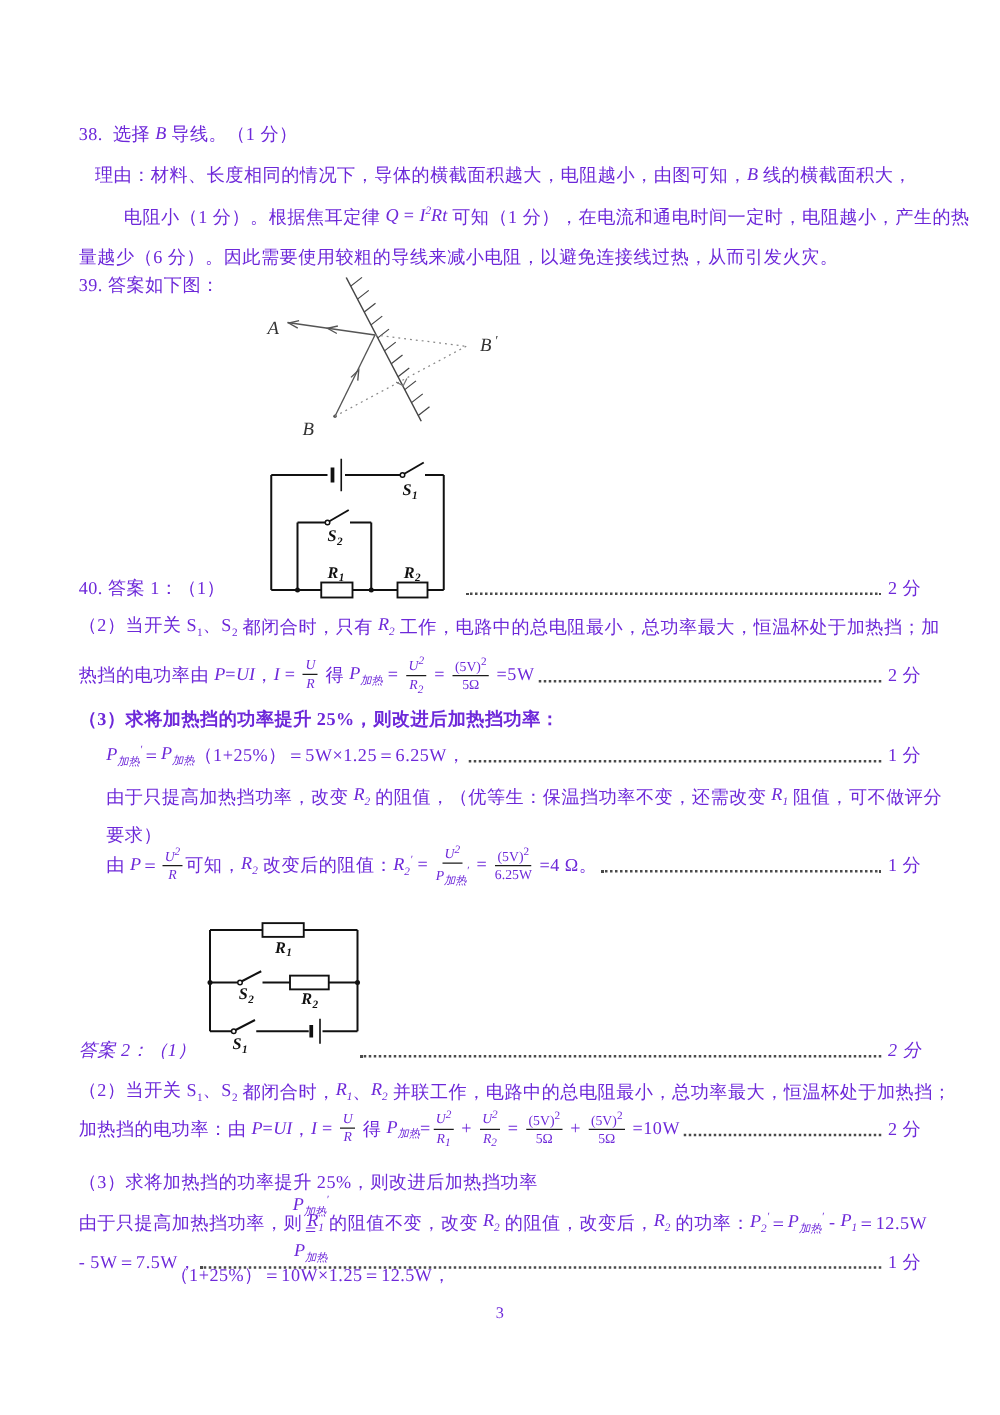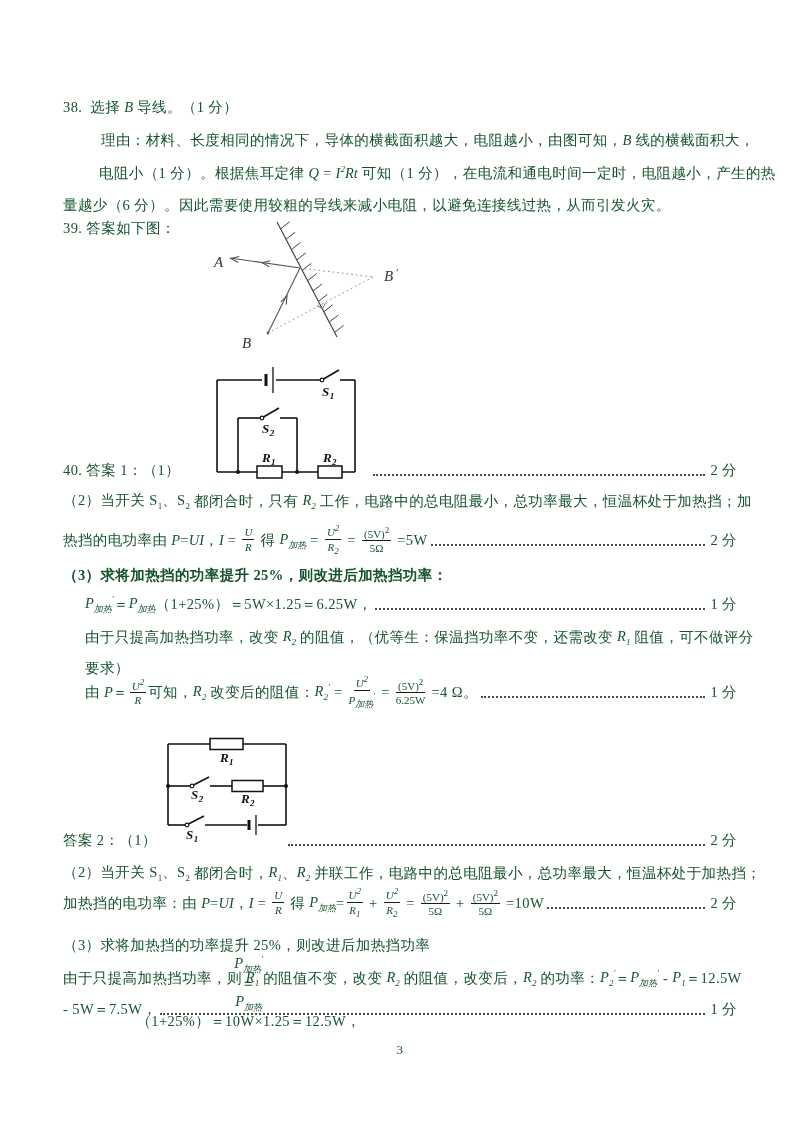--- a/index.html
+++ b/index.html
@@ -1,18 +1,18 @@
 <!DOCTYPE html>
 <html><head>
 <meta charset="utf-8">
 <style>
   html,body{margin:0;padding:0;background:#e8e8e8;}
   .page{
     position:relative;width:800px;height:1132px;margin:0 auto;background:#ffffff;
-    font-family:"Liberation Serif","DejaVu Serif",serif;color:#14532d;
+    font-family:"Liberation Serif","DejaVu Serif",serif;color:#6d28d9;
     font-size:14.5px;letter-spacing:0.4px;overflow:hidden;
   }
   .line{position:absolute;display:flex;align-items:center;height:22px;white-space:pre;}
   .line.tall{height:36px;}
   .line span{white-space:pre;}
   .it{font-style:italic;letter-spacing:0;}
   sub{font-size:9px;letter-spacing:0;line-height:1;}
   sup{font-size:9px;letter-spacing:0;line-height:1;}
   .frac{display:inline-flex;flex-direction:column;align-items:center;
         font-size:11px;line-height:1.15;margin:0 2px;letter-spacing:0;vertical-align:middle;}
@@ -28,33 +28,33 @@
   .circ-label{font-style:italic;font-weight:bold;font-size:13px;fill:#111;}
   .ray-label{font-style:italic;font-size:15px;fill:#333;}
 </style>
 </head>
 <body>
 
 <div class="page">
 
   <div id="content">
       <div class="line" style="left: 63px; top: 96px;"><span>38.  选择 </span><span class="it">B</span><span> 导线。（1 分）</span></div>
-      <div class="line" style="left: 101px; top: 129px;"><span>理由：材料、长度相同的情况下，导体的横截面积越大，电阻越小，由图可知，</span><span class="it">B</span><span> 线的横截面积大，</span></div>
+      <div class="line" style="left: 76px; top: 129px;"><span>理由：材料、长度相同的情况下，导体的横截面积越大，电阻越小，由图可知，</span><span class="it">B</span><span> 线的横截面积大，</span></div>
       <div class="line" style="left: 63px; top: 162px; margin-left: 36px;"><span>电阻小（1 分）。根据焦耳定律 </span><span class="it">Q</span><span> = </span><span class="it">I<sup>2</sup></span><span class="it">Rt</span><span> 可知（1 分），在电流和通电时间一定时，电阻越小，产生的热</span></div>
       <div class="line" style="left: 63px; top: 194px;"><span>量越少（6 分）。因此需要使用较粗的导线来减小电阻，以避免连接线过热，从而引发火灾。</span></div>
       <div class="line" style="left: 63px; top: 217px;"><span>39. 答案如下图：</span></div>
       <div class="line" style="left: 63px; top: 459px; width: 674px;"><span>40. 答案 1：（1）</span><span class="gap" style="width: 190px;"></span><span class="leader"></span><span class="score">2 分</span></div>
       <div class="line" style="left: 63px; top: 490px;"><span>（2）当开关 S<sub>1</sub></span><span>、S<sub>2</sub></span><span> 都闭合时，只有 </span><span class="it">R<sub>2</sub></span><span> 工作，电路中的总电阻最小，总功率最大，恒温杯处于加热挡；加</span></div>
       <div class="line tall" style="left: 63px; top: 522px; width: 674px;"><span>热挡的电功率由 </span><span class="it">P</span><span>=</span><span class="it">UI</span><span>，</span><span class="it">I</span><span> = </span><span class="frac"><span class="fn"><span class="it">U</span></span><span class="fd"><span class="it">R</span></span></span><span> 得 </span><span class="it">P<sub>加热</sub></span><span> = </span><span class="frac"><span class="fn"><span class="it">U<sup>2</sup></span></span><span class="fd"><span class="it">R<sub>2</sub></span></span></span><span> = </span><span class="frac"><span class="fn"><span>(5V)<sup>2</sup></span></span><span class="fd"><span>5Ω</span></span></span><span> =5W</span><span class="leader"></span><span class="score">2 分</span></div>
       <div class="line" style="left: 63px; top: 564px; font-weight: bold;"><span>（3）求将加热挡的功率提升 25%，则改进后加热挡功率：</span></div>
       <div class="line" style="left: 85px; top: 593px; width: 652px;"><span class="it">P<sub>加热</sub><sup>′</sup></span><span>＝</span><span class="it">P<sub>加热</sub></span><span>（1+25%）＝5W×1.25＝6.25W，</span><span class="leader"></span><span class="score">1 分</span></div>
       <div class="line" style="left: 85px; top: 626px;"><span>由于只提高加热挡功率，改变 </span><span class="it">R<sub>2</sub></span><span> 的阻值，（优等生：保温挡功率不变，还需改变 </span><span class="it">R<sub>1</sub></span><span> 阻值，可不做评分</span></div>
       <div class="line" style="left: 85px; top: 657px;"><span>要求）</span></div>
       <div class="line tall" style="left: 85px; top: 674px; width: 652px;"><span>由 </span><span class="it">P</span><span>＝</span><span class="frac"><span class="fn"><span class="it">U<sup>2</sup></span></span><span class="fd"><span class="it">R</span></span></span><span>可知，</span><span class="it">R<sub>2</sub></span><span> 改变后的阻值：</span><span class="it">R<sub>2</sub><sup>′</sup></span><span> = </span><span class="frac"><span class="fn"><span class="it">U<sup>2</sup></span></span><span class="fd"><span class="it">P<sub>加热</sub><sup>′</sup></span></span></span><span> = </span><span class="frac"><span class="fn"><span>(5V)<sup>2</sup></span></span><span class="fd"><span>6.25W</span></span></span><span> =4 Ω。</span><span class="leader"></span><span class="score">1 分</span></div>
-      <div class="line" style="left: 63px; top: 829px; width: 674px;"><span>答案 2：（1）</span><span class="gap" style="width: 128px;"></span><span class="leader"></span><span class="score">2 分</span></div>
+      <div class="line" style="left: 63px; top: 829px; width: 674px; font-style: italic;"><span>答案 2：（1）</span><span class="gap" style="width: 128px;"></span><span class="leader"></span><span class="score">2 分</span></div>
       <div class="line" style="left: 63px; top: 862px;"><span>（2）当开关 S<sub>1</sub></span><span>、S<sub>2</sub></span><span> 都闭合时，</span><span class="it">R<sub>1</sub></span><span>、</span><span class="it">R<sub>2</sub></span><span> 并联工作，电路中的总电阻最小，总功率最大，恒温杯处于加热挡；</span></div>
       <div class="line tall" style="left: 63px; top: 885px; width: 674px;"><span>加热挡的电功率：由 </span><span class="it">P</span><span>=</span><span class="it">UI</span><span>，</span><span class="it">I</span><span> = </span><span class="frac"><span class="fn"><span class="it">U</span></span><span class="fd"><span class="it">R</span></span></span><span> 得 </span><span class="it">P<sub>加热</sub></span><span>=</span><span class="frac"><span class="fn"><span class="it">U<sup>2</sup></span></span><span class="fd"><span class="it">R<sub>1</sub></span></span></span><span> + </span><span class="frac"><span class="fn"><span class="it">U<sup>2</sup></span></span><span class="fd"><span class="it">R<sub>2</sub></span></span></span><span> = </span><span class="frac"><span class="fn"><span>(5V)<sup>2</sup></span></span><span class="fd"><span>5Ω</span></span></span><span> + </span><span class="frac"><span class="fn"><span>(5V)<sup>2</sup></span></span><span class="fd"><span>5Ω</span></span></span><span> =10W</span><span class="leader"></span><span class="score">2 分</span></div>
       <div class="line" style="left: 63px; top: 936px; flex-direction: column;"><span>（3）求将加热挡的功率提升 25%，则改进后加热挡功率 </span><span class="it">P<sub>加热</sub><sup>′</sup></span><span>＝</span><span class="it">P<sub>加热</sub></span><span>（1+25%）＝10W×1.25＝12.5W，</span></div>
       <div class="line" style="left: 63px; top: 967px;"><span>由于只提高加热挡功率，则 </span><span class="it">R<sub>1</sub></span><span> 的阻值不变，改变 </span><span class="it">R<sub>2</sub></span><span> 的阻值，改变后，</span><span class="it">R<sub>2</sub></span><span> 的功率：</span><span class="it">P<sub>2</sub><sup>′</sup></span><span>＝</span><span class="it">P<sub>加热</sub><sup>′</sup></span><span> - </span><span class="it">P<sub>1</sub></span><span>＝12.5W</span></div>
       <div class="line" style="left: 63px; top: 998px; width: 674px;"><span>- 5W＝7.5W，</span><span class="leader"></span><span class="score">1 分</span></div>
     </div>
 
   <svg class="diagram" style="left:200px;top:218px" width="220" height="140" viewBox="0 0 220 140">
     <g stroke="#444" stroke-width="1.2">
       <line x1="77" y1="4" x2="137" y2="119"></line>

